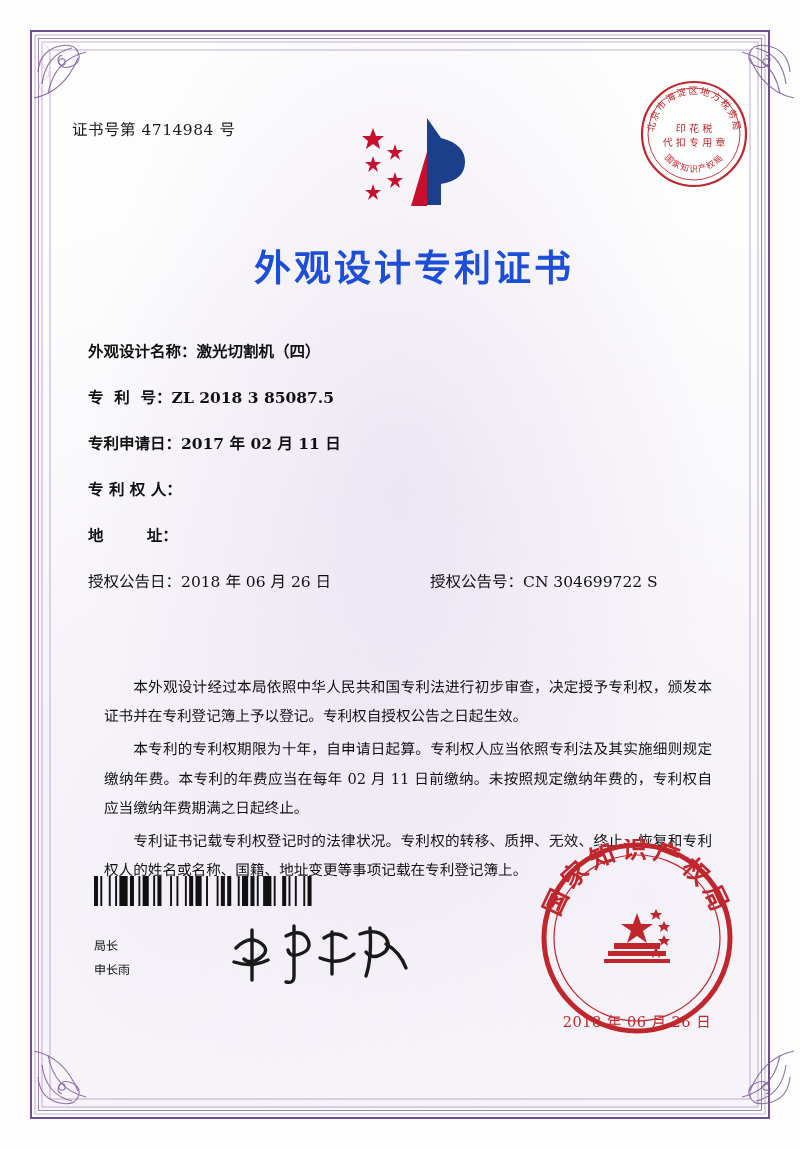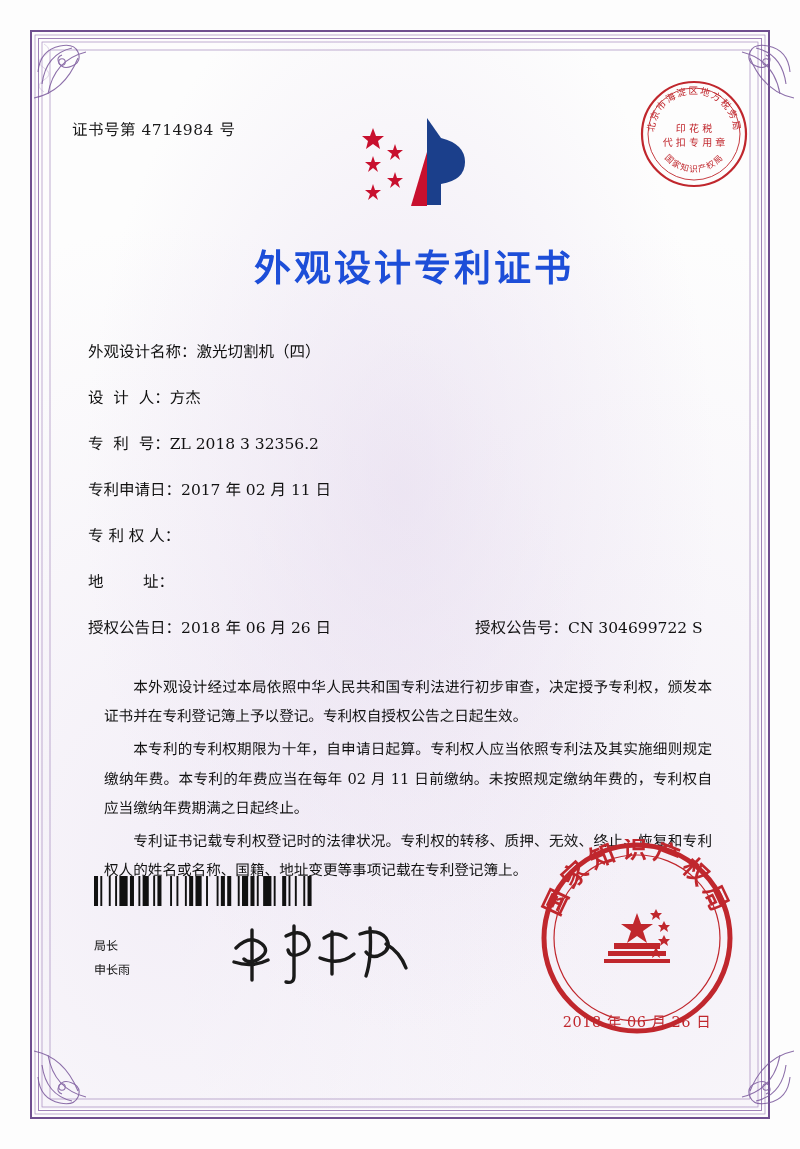--- a/index.html
+++ b/index.html
@@ -111,36 +111,37 @@
     width: 630px;
     font-size: 15.5px;
     color: #111;
     font-family: "DejaVu Serif", "Liberation Serif", serif;
   }
   .field-row {
     display: flex;
     align-items: flex-end;
     margin-bottom: 22px;
     line-height: 1.55;
+    font-weight: bold;
   }
   .field-label {
     flex: 0 0 auto;
     white-space: pre;
   }
   .field-value {
     flex: 1 1 auto;
     white-space: pre-wrap;
   }
   .row-dates {
     display: flex;
     margin-bottom: 18px;
     line-height: 1.55;
   }
   .row-dates .left { flex: 0 0 342px; }
-  .row-dates .right { flex: 1 1 auto; margin-left: 45px; }
+  .row-dates .right { flex: 1 1 auto; }
 
   
   .paragraphs {
     position: absolute;
     left: 88px;
     top: 672px;
     width: 624px;
     font-size: 14.6px;
     line-height: 2.0;
     color: #111;
@@ -304,28 +305,24 @@
 
   <div class="title">外观设计专利证书</div>
 
   <div class="fields">
 
     <div class="field-row">
       <span class="field-label">外观设计名称：</span>
       <span class="field-value">激光切割机（四）</span>
     </div>
 
-    <div class="field-row">
-      <span class="field-label">设  计  人：</span>
-      <span class="field-value">方杰</span>
-    </div>
 
     <div class="field-row">
       <span class="field-label">专  利  号：</span>
-      <span class="field-value">ZL 2018 3 32356.2</span>
+      <span class="field-value">ZL 2018 3 85087.5</span>
     </div>
 
     <div class="field-row">
       <span class="field-label">专利申请日：</span>
       <span class="field-value">2017 年 02 月 11 日</span>
     </div>
 
     <div class="field-row">
       <span class="field-label">专 利 权 人：</span>
     </div>

